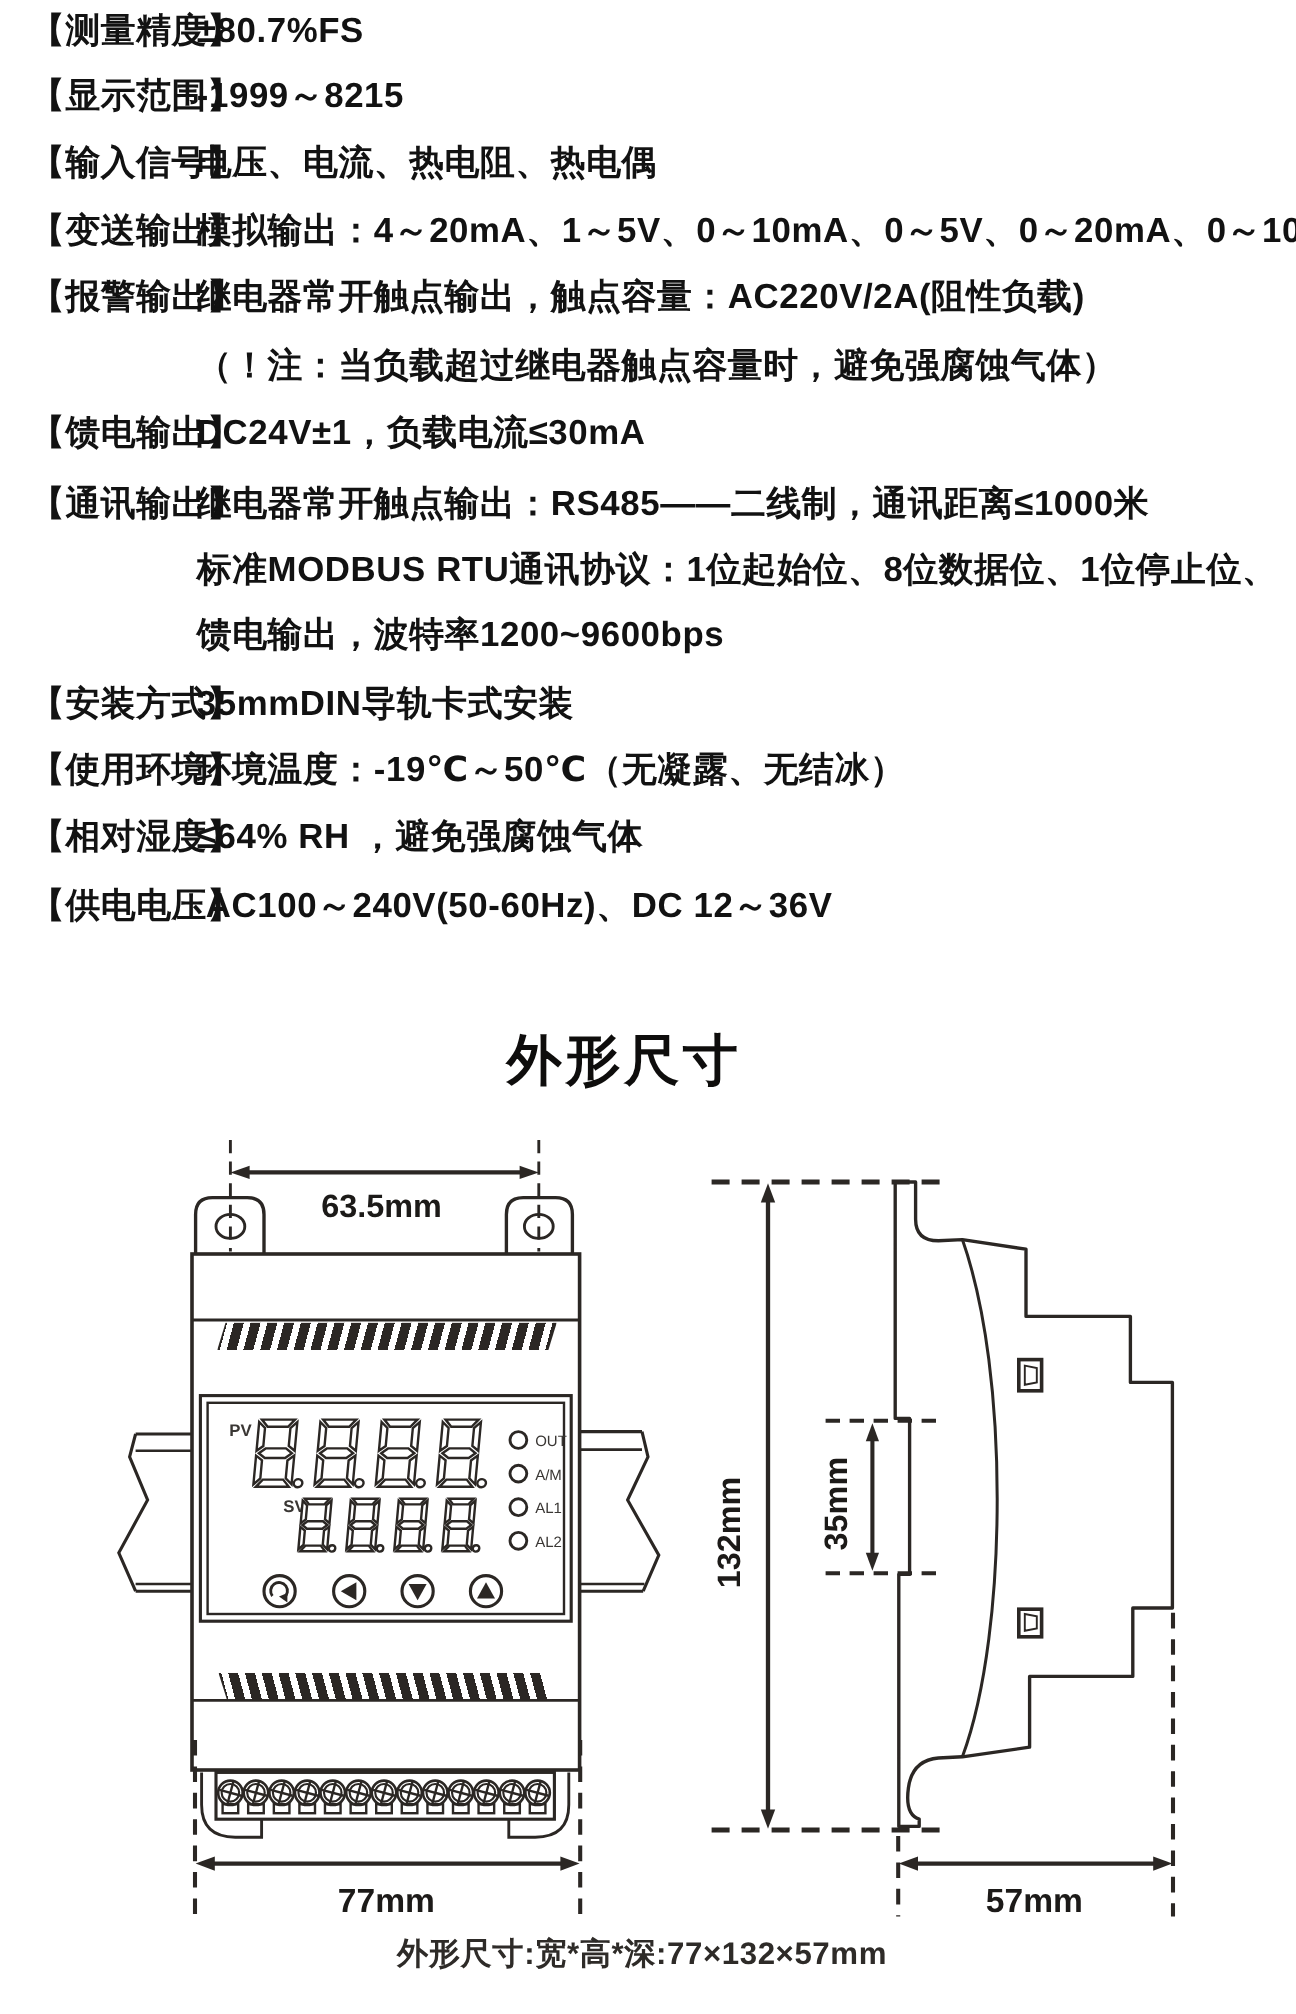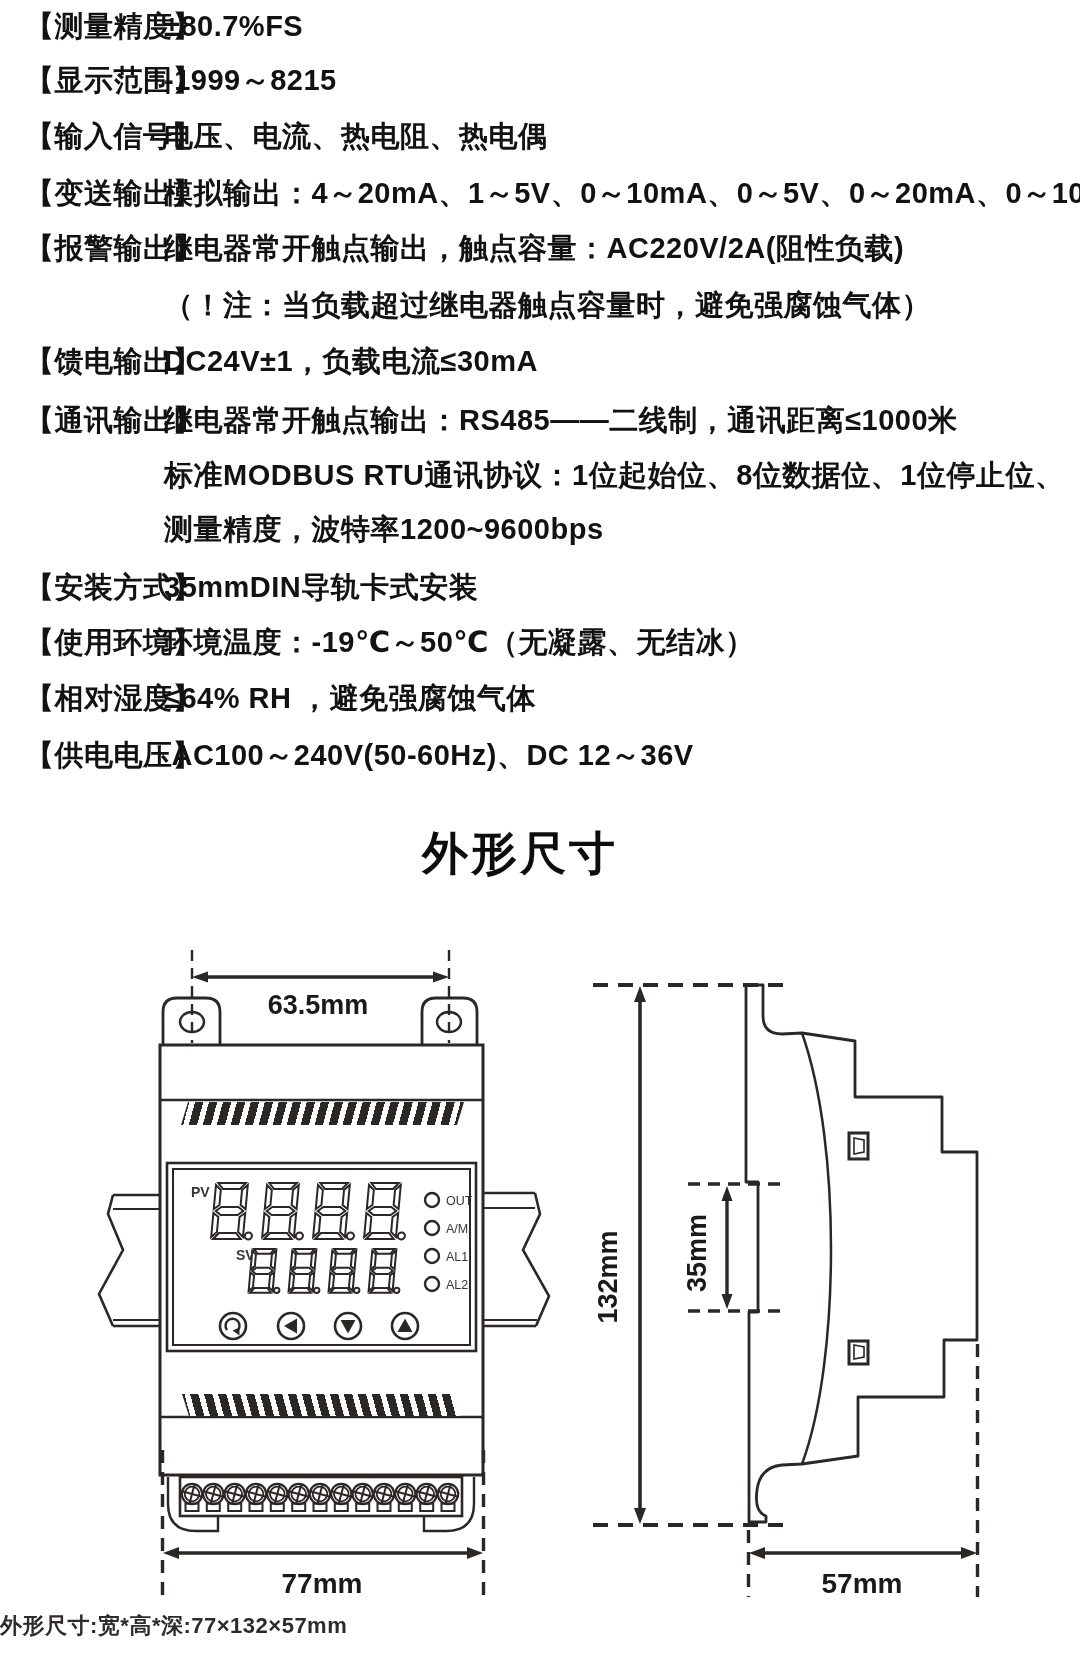--- a/index.html
+++ b/index.html
@@ -4,24 +4,24 @@
 <style>
   html,body{margin:0;padding:0;background:#fff;}
   .page{position:relative;width:1080px;height:1678px;background:#ffffff;overflow:hidden;
         font-family:"Liberation Sans","DejaVu Sans",sans-serif;color:#111;}
   
   .spec-row{position:absolute;left:25px;white-space:pre;font-size:29px;font-weight:bold;
             line-height:32px;color:#121212;letter-spacing:0.5px;}
   .spec-label{display:inline-block;width:139px;}
   .spec-row.indent{left:164px;}
   
-  .diagram-title{position:absolute;top:823px;left:0;width:1040px;text-align:center;
+  .diagram-title{position:absolute;top:853px;left:0;width:1040px;text-align:center;
                  font-size:46px;font-weight:bold;color:#0e0d0c;letter-spacing:3px;}
-  .diagram-caption{position:absolute;top:1611px;left:0;width:1070px;
-                 font-size:22px;font-weight:bold;color:#2e2b28;letter-spacing:0.5px;}
+  .diagram-caption{position:absolute;top:1611px;left:0;width:1070px;text-align:center;
+                 font-size:26px;font-weight:bold;color:#2e2b28;letter-spacing:0.5px;}
   
   .slats{position:absolute;}
   .slats.upper{left:181px;top:1102px;width:283px;height:23px;
     background:repeating-linear-gradient(105deg,#2b2724 0 8px,#ffffff 8px 13.5px);
     clip-path:polygon(7px 0,100% 0,calc(100% - 7px) 100%,0 100%);}
   .slats.lower{left:182px;top:1394px;width:278px;height:22px;
     background:repeating-linear-gradient(75deg,#2b2724 0 8px,#ffffff 8px 13.5px);
     clip-path:polygon(0 0,calc(100% - 7px) 0,100% 100%,7px 100%);}
   svg{position:absolute;left:0;top:840px;}
   svg text{font-family:"Liberation Sans","DejaVu Sans",sans-serif;fill:#1c1a18;}
@@ -37,21 +37,21 @@
   <div>
     <div class="spec-row" style="top:10px"><span class="spec-label">【测量精度】</span><span class="spec-value">±80.7%FS</span></div>
     <div class="spec-row" style="top:64px"><span class="spec-label">【显示范围】</span><span class="spec-value">-1999～8215</span></div>
     <div class="spec-row" style="top:120px"><span class="spec-label">【输入信号】</span><span class="spec-value">电压、电流、热电阻、热电偶</span></div>
     <div class="spec-row" style="top:177px"><span class="spec-label">【变送输出】</span><span class="spec-value">模拟输出：4～20mA、1～5V、0～10mA、0～5V、0～20mA、0～10V</span></div>
     <div class="spec-row" style="top:232px"><span class="spec-label">【报警输出】</span><span class="spec-value">继电器常开触点输出，触点容量：AC220V/2A(阻性负载)</span></div>
     <div class="spec-row indent" style="top:289px"><span class="spec-value">（！注：当负载超过继电器触点容量时，避免强腐蚀气体）</span></div>
     <div class="spec-row" style="top:345px"><span class="spec-label">【馈电输出】</span><span class="spec-value">DC24V±1，负载电流≤30mA</span></div>
     <div class="spec-row" style="top:404px"><span class="spec-label">【通讯输出】</span><span class="spec-value">继电器常开触点输出：RS485——二线制，通讯距离≤1000米</span></div>
     <div class="spec-row indent" style="top:459px"><span class="spec-value">标准MODBUS RTU通讯协议：1位起始位、8位数据位、1位停止位、</span></div>
-    <div class="spec-row indent" style="top:513px"><span class="spec-value">测量精度，波特率1200~9600bps</span></div>
+    <div class="spec-row indent" style="top:513px"><span class="spec-value">馈电输出，波特率1200~9600bps</span></div>
     <div class="spec-row" style="top:571px"><span class="spec-label">【安装方式】</span><span class="spec-value">35mmDIN导轨卡式安装</span></div>
     <div class="spec-row" style="top:626px"><span class="spec-label">【使用环境】</span><span class="spec-value">环境温度：-19℃～50℃（无凝露、无结冰）</span></div>
     <div class="spec-row" style="top:682px"><span class="spec-label">【相对湿度】</span><span class="spec-value">≤64% RH ，避免强腐蚀气体</span></div>
     <div class="spec-row" style="top:739px"><span class="spec-label">【供电电压】</span><span class="spec-value"> AC100～240V(50-60Hz)、DC 12～36V</span></div>
   </div>
 
   <div class="diagram-title">外形尺寸</div>
 
   <svg width="1080" height="838" viewBox="0 840 1080 838">
     <defs>

